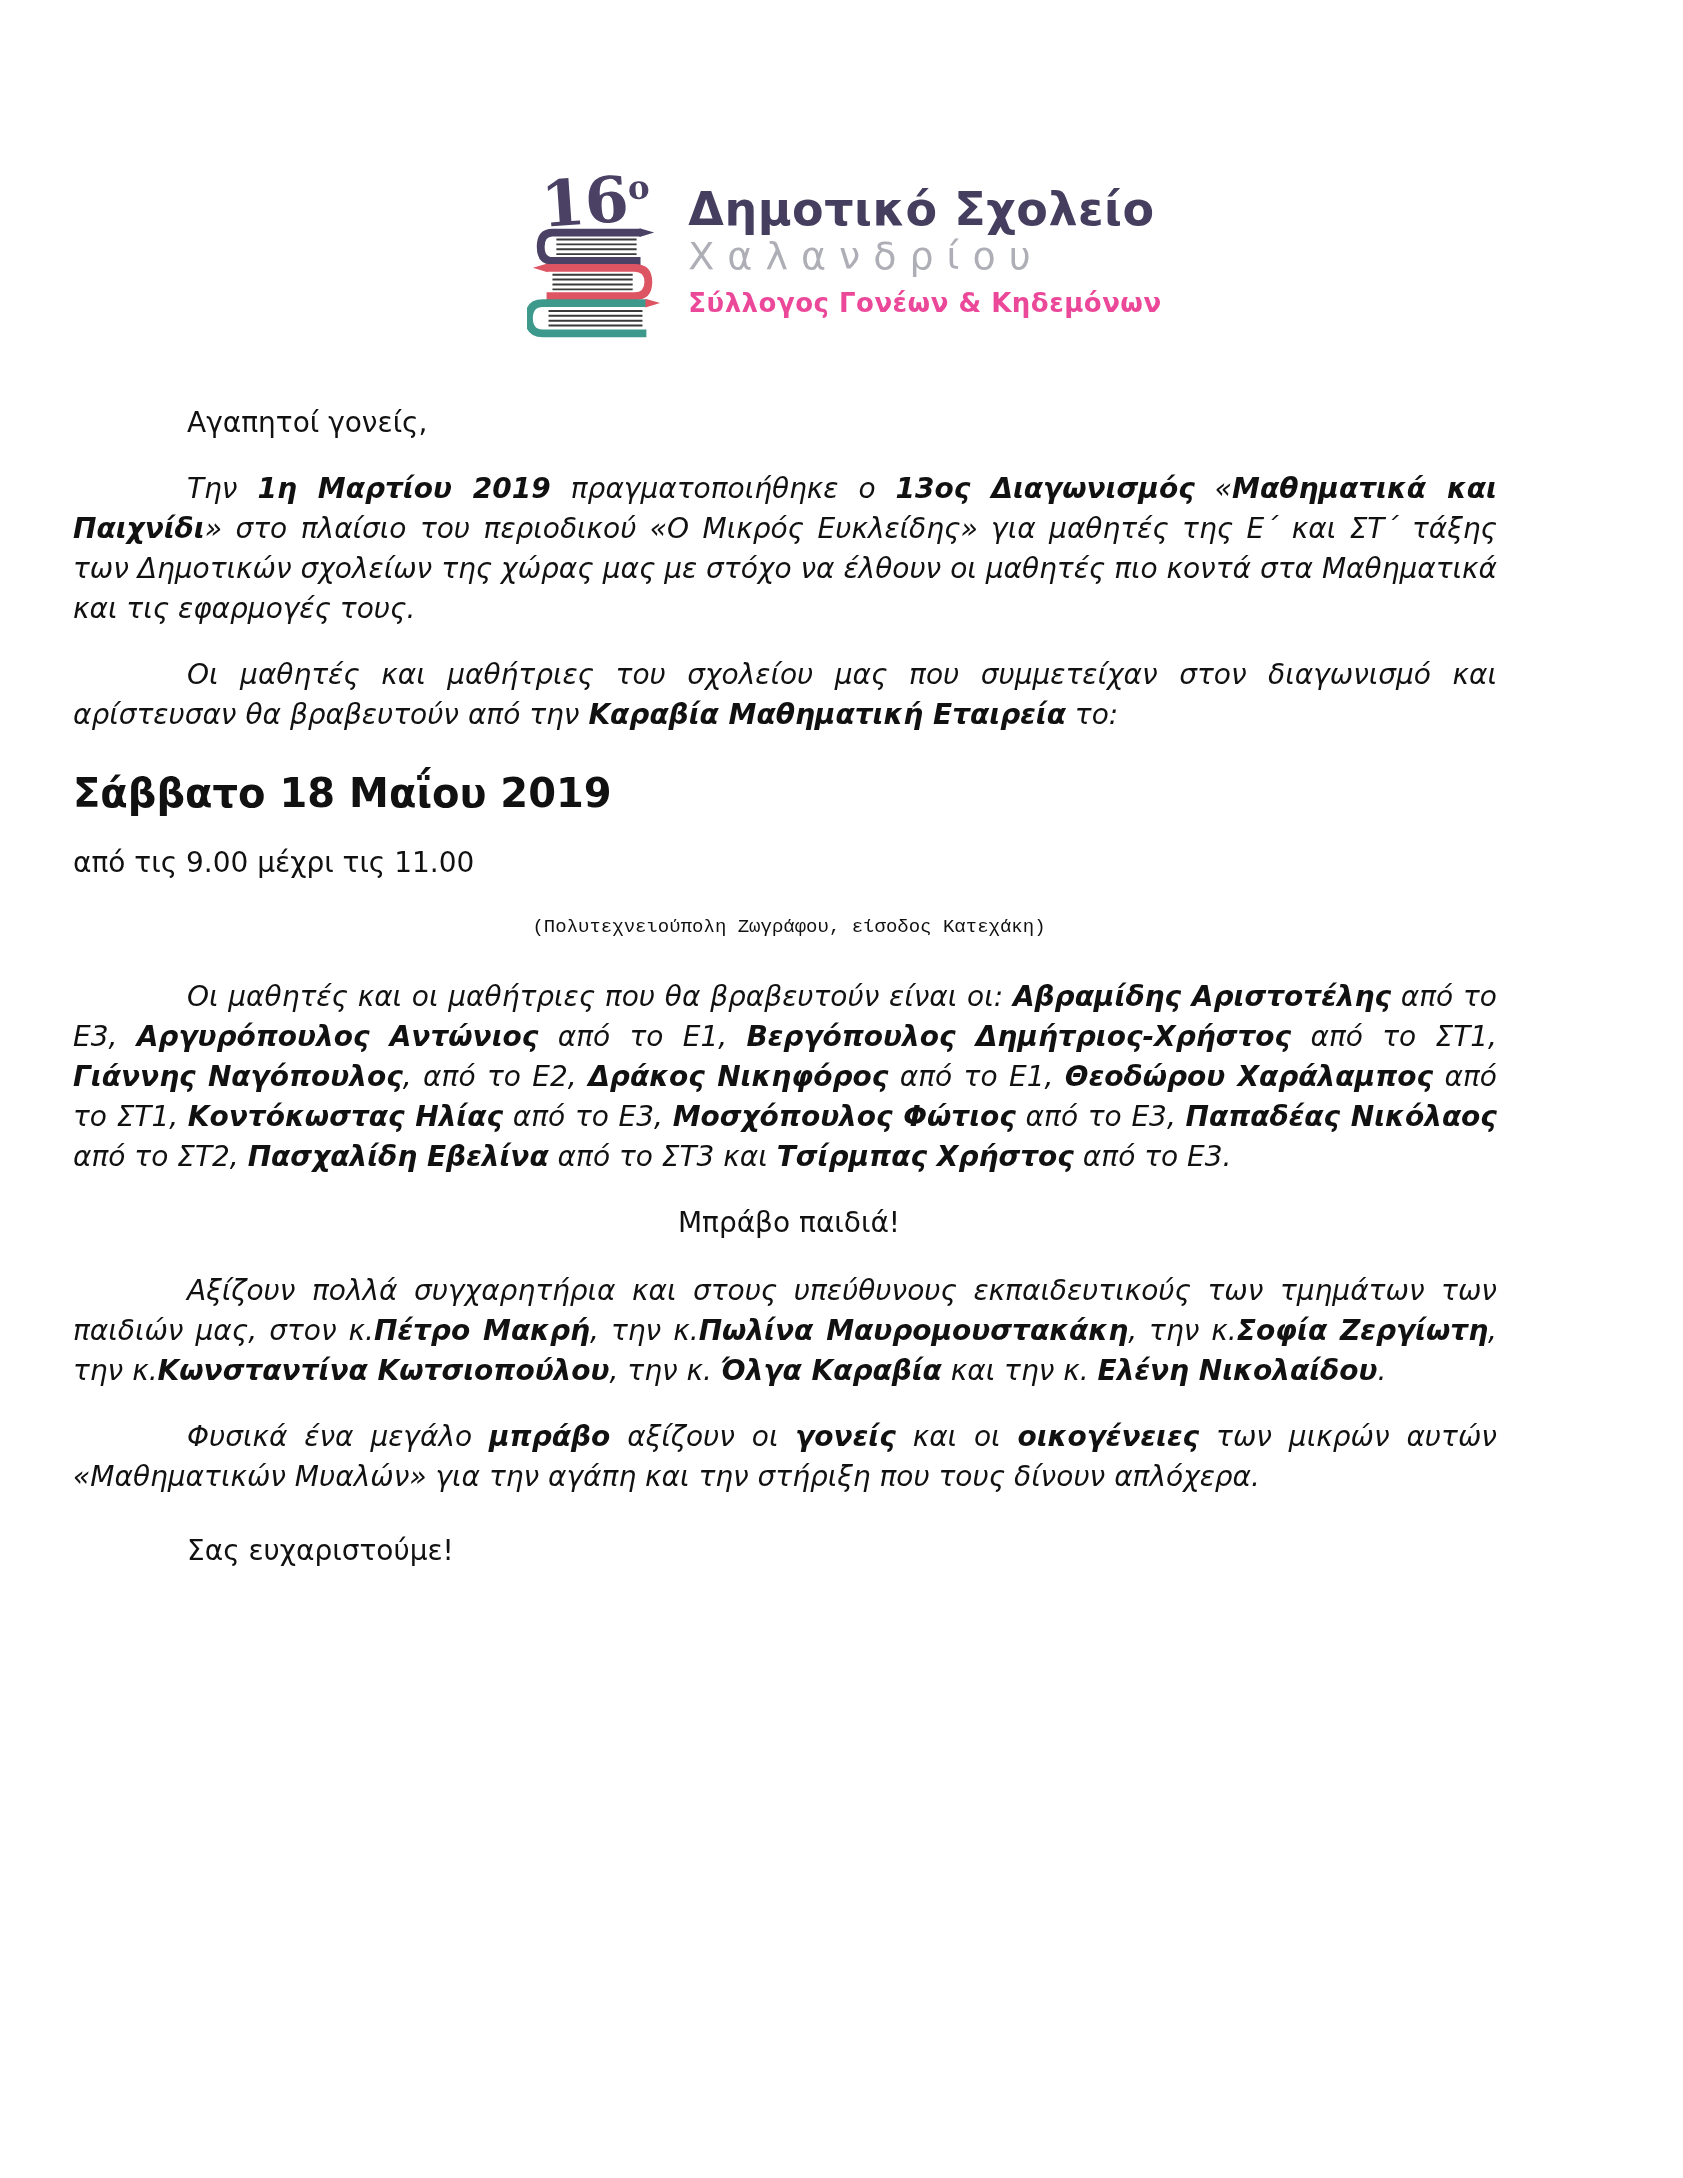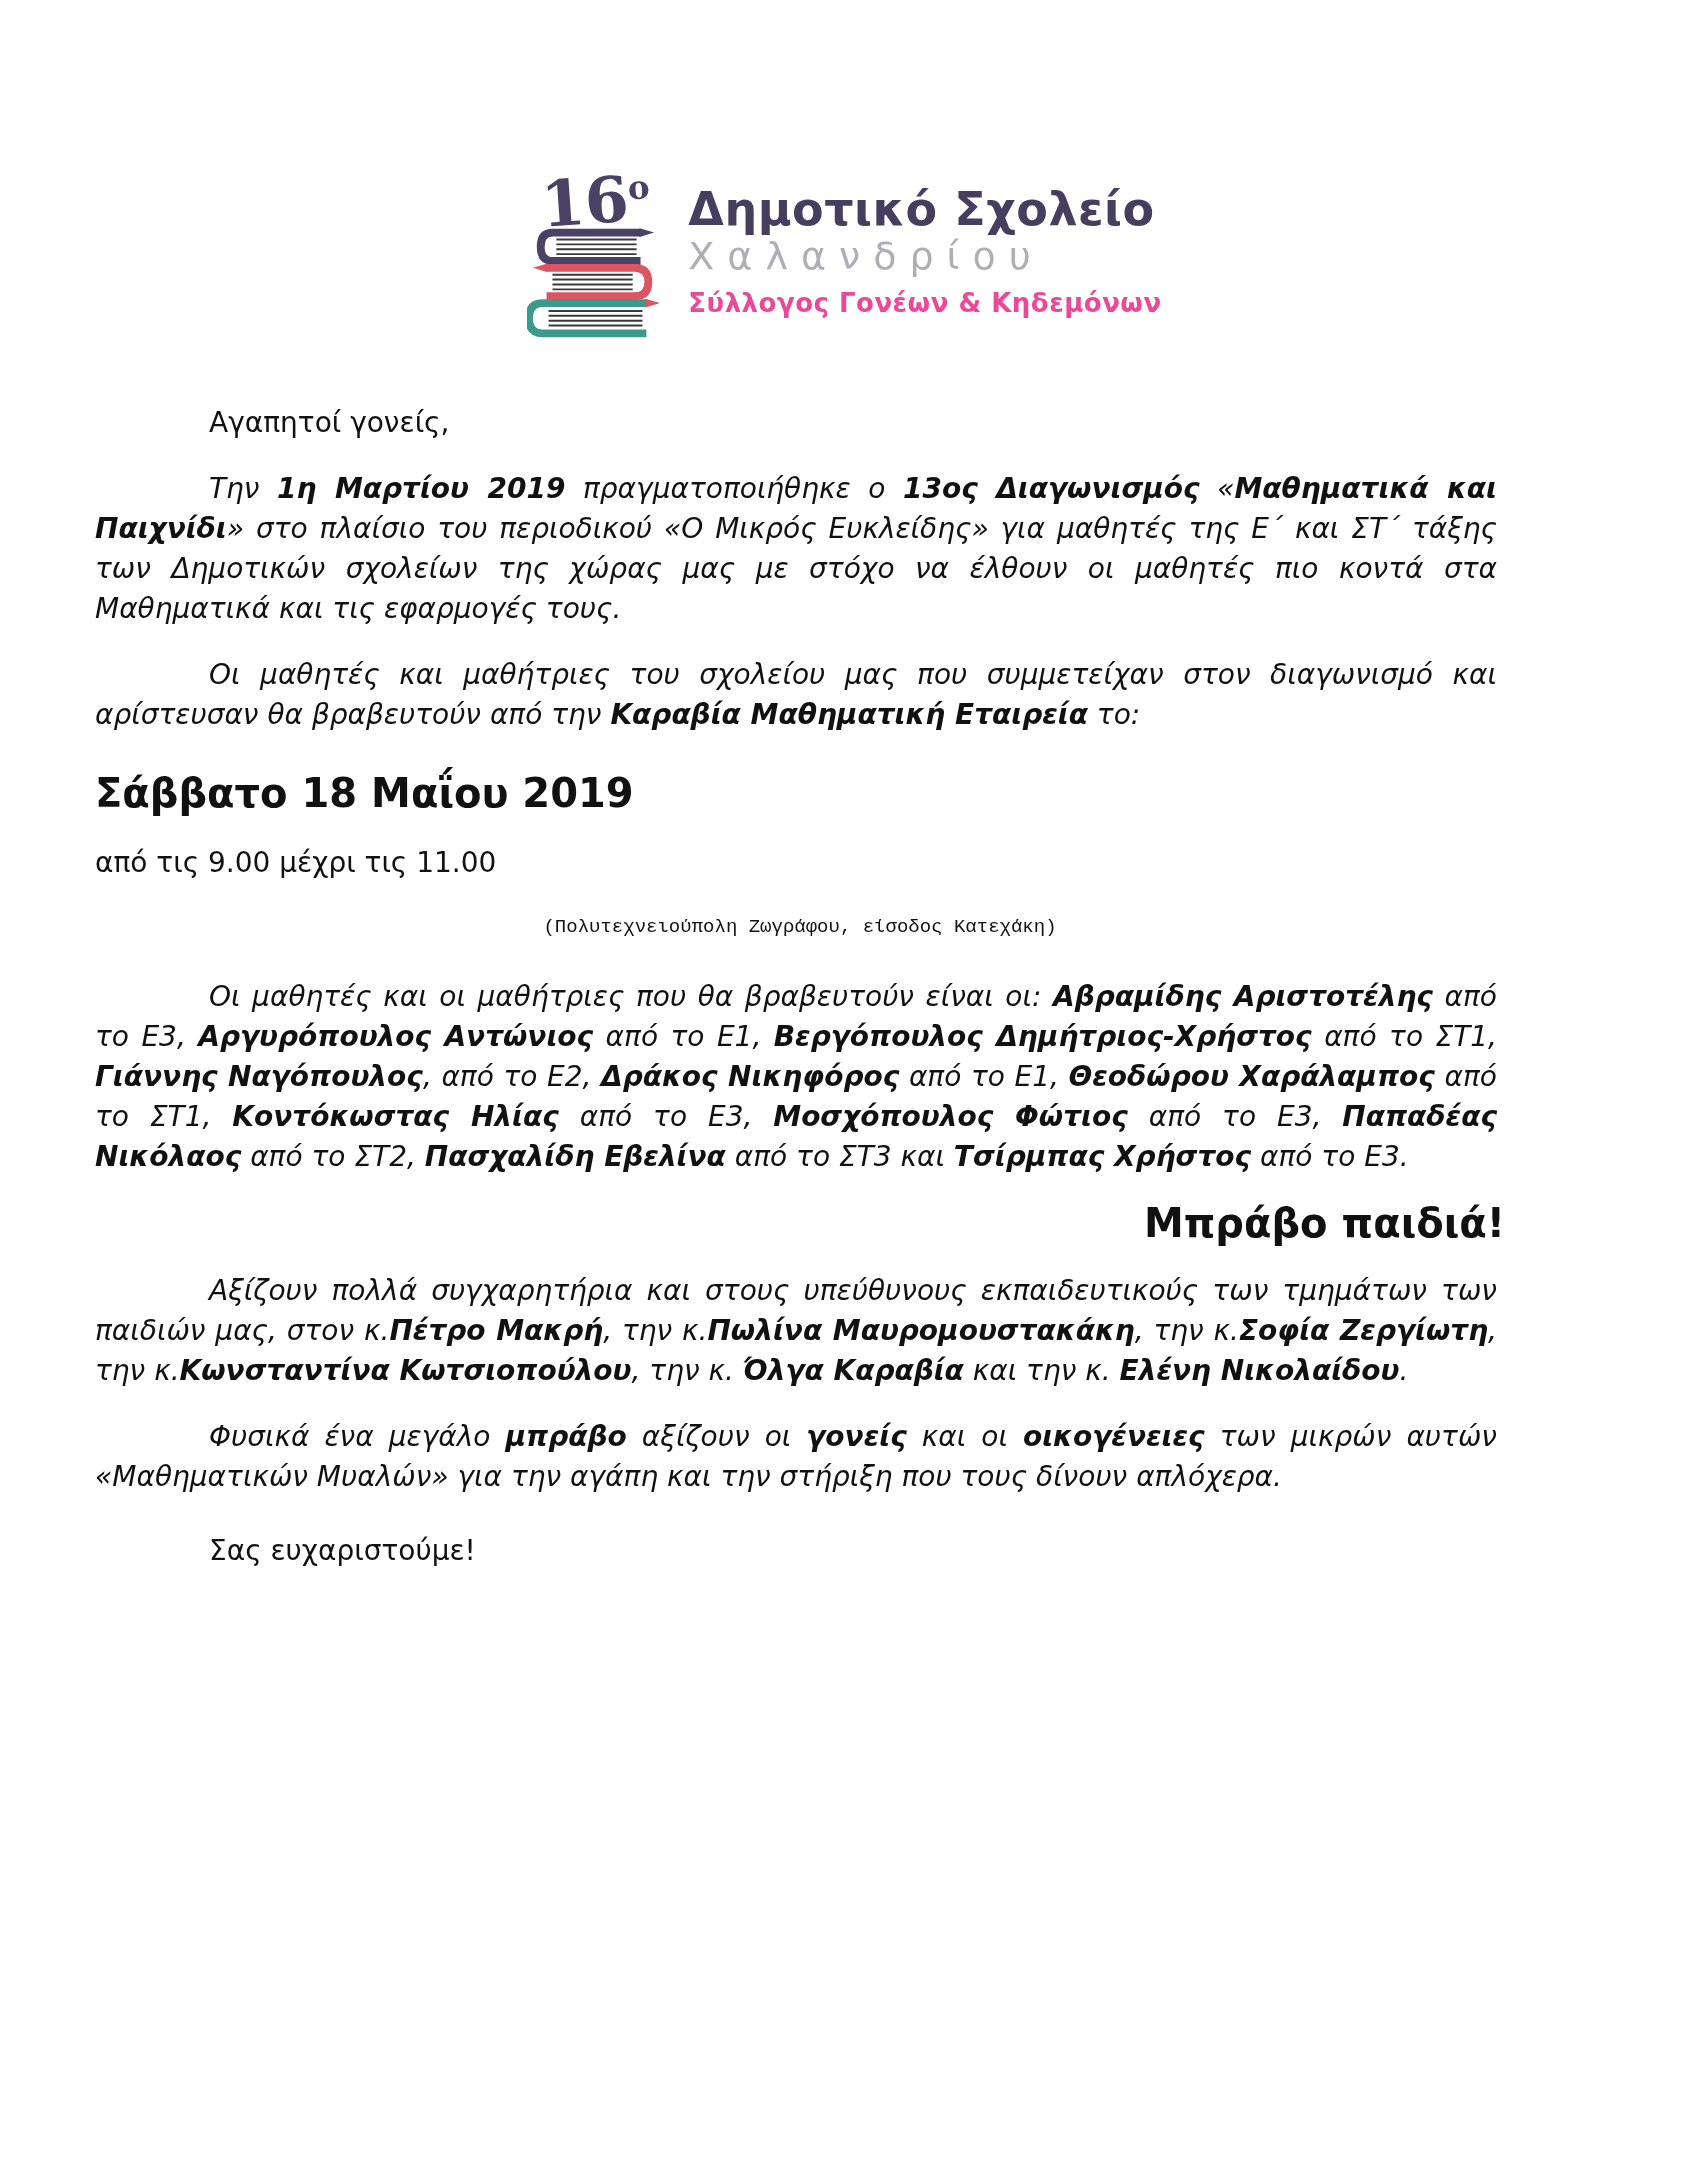--- a/index.html
+++ b/index.html
@@ -69,21 +69,21 @@
   .logo-tagline {
     font-size: 26px;
     margin-top: 10px;
     color: #ec4899;
     font-weight: bold;
     letter-spacing: 0.5px;
   }
 
   
   .content {
-    padding: 61px 178px 0 95px;
+    padding: 61px 178px 0 73px;
     font-size: 28px;
     line-height: 40px;
   }
   .salutation {
     margin: 0 0 26px 0;
     text-indent: 114px;
   }
   .para {
     margin: 0 8px 26px 0;
     text-align: justify;
@@ -109,23 +109,23 @@
     margin: 30px 0 0 0;
     line-height: 1.25;
   }
   .h-venue-sub {
     font-size: 19px;
     text-align: center;
     margin: 24px 0 30px 0;
     font-family: Liberation Mono, monospace;
   }
   .h-bravo {
-    font-size: 40px;
-    font-weight: bold;
-    text-align: right;
+    font-size: 28px;
+    font-weight: normal;
+    text-align: center;
     margin: 6px 0 28px 0;
   }
   .closing {
     margin: 34px 0 0 0;
     text-indent: 114px;
   }
 </style>
 </head>
 <body>
 

